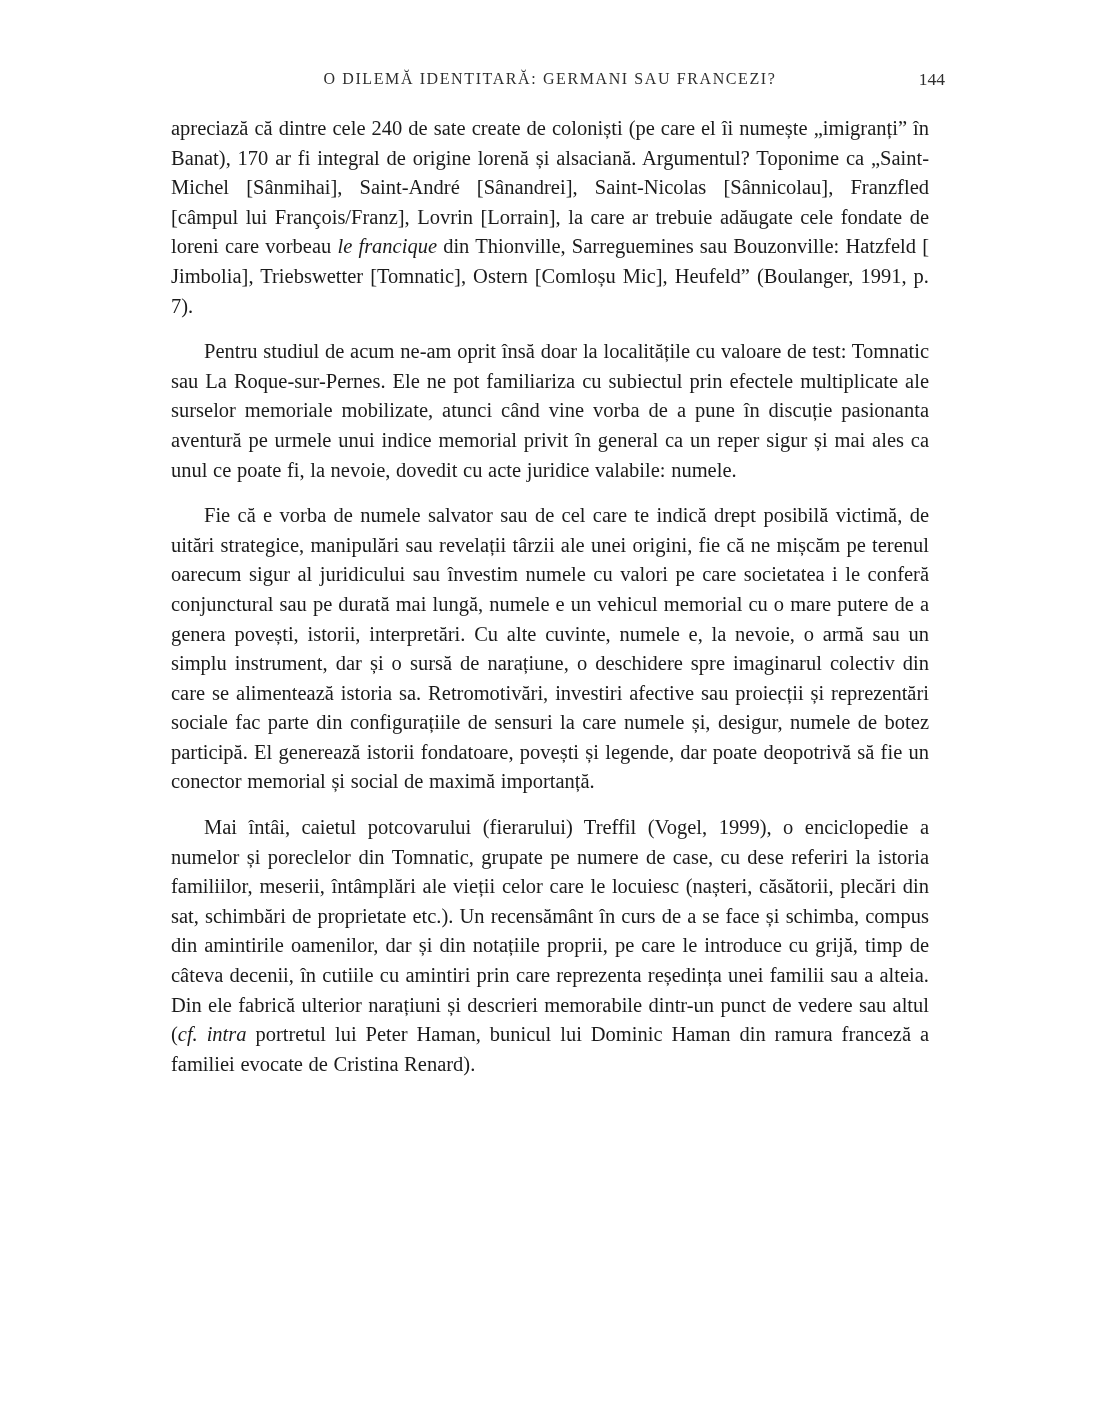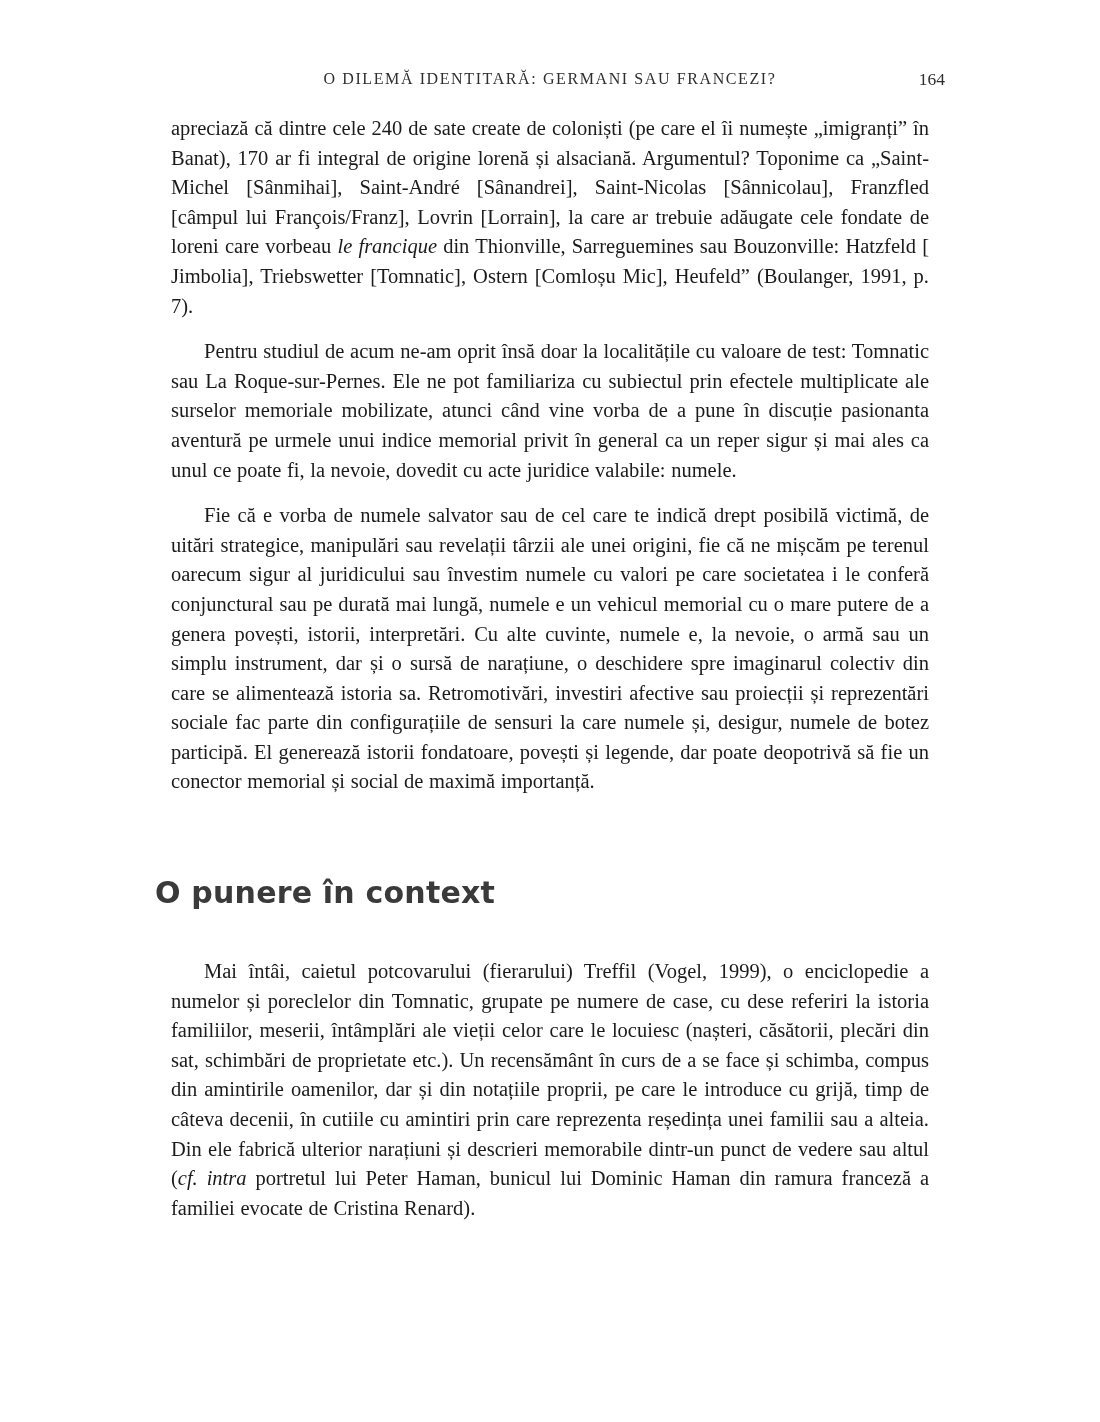--- a/index.html
+++ b/index.html
@@ -71,31 +71,30 @@
     letter-spacing: 0.2px;
   }
 </style>
 </head>
 <body>
 
 <div class="page">
 
   <header class="running-head">
     <div class="head-title">O DILEMĂ IDENTITARĂ: GERMANI SAU FRANCEZI?</div>
-    <div class="head-page-number">164</div>
+    <div class="head-page-number">144</div>
   </header>
 
   <main class="text-block">
 
     <p class="para"><span>apreciază că dintre cele 240 de sate create de coloniști (pe care el îi numește „imigranți” în Banat), 170 ar fi integral de origine lorenă și alsaciană. Argumentul? Toponime ca „Saint-Michel [Sânmihai], Saint-André [Sânandrei], Saint-Nicolas [Sânnicolau], Franzfled [câmpul lui François/Franz], Lovrin [Lorrain], la care ar trebuie adăugate cele fondate de loreni care vorbeau </span><span class="it">le francique</span><span> din Thionville, Sarreguemines sau Bouzonville: Hatzfeld [ Jimbolia], Triebswetter [Tomnatic], Ostern [Comloșu Mic], Heufeld” (Boulanger, 1991, p. 7).</span></p>
 
     <p class="para indent">Pentru studiul de acum ne-am oprit însă doar la localitățile cu valoare de test: Tomnatic sau La Roque-sur-Pernes. Ele ne pot familiariza cu subiectul prin efectele multiplicate ale surselor memoriale mobilizate, atunci când vine vorba de a pune în discuție pasionanta aventură pe urmele unui indice memorial privit în general ca un reper sigur și mai ales ca unul ce poate fi, la nevoie, dovedit cu acte juridice valabile: numele.</p>
 
     <p class="para indent">Fie că e vorba de numele salvator sau de cel care te indică drept posibilă victimă, de uitări strategice, manipulări sau revelații târzii ale unei origini, fie că ne mișcăm pe terenul oarecum sigur al juridicului sau învestim numele cu valori pe care societatea i le conferă conjunctural sau pe durată mai lungă, numele e un vehicul memorial cu o mare putere de a genera povești, istorii, interpretări. Cu alte cuvinte, numele e, la nevoie, o armă sau un simplu instrument, dar și o sursă de narațiune, o deschidere spre imaginarul colectiv din care se alimentează istoria sa. Retromotivări, investiri afective sau proiecții și reprezentări sociale fac parte din configurațiile de sensuri la care numele și, desigur, numele de botez participă. El generează istorii fondatoare, povești și legende, dar poate deopotrivă să fie un conector memorial și social de maximă importanță.</p>
 
-    <h2 class="section-heading">O punere în context</h2>
 
 
     <p class="para indent"><span>Mai întâi, caietul potcovarului (fierarului) Treffil (Vogel, 1999), o enciclopedie a numelor și poreclelor din Tomnatic, grupate pe numere de case, cu dese referiri la istoria familiilor, meserii, întâmplări ale vieții celor care le locuiesc (nașteri, căsătorii, plecări din sat, schimbări de proprietate etc.). Un recensământ în curs de a se face și schimba, compus din amintirile oamenilor, dar și din notațiile proprii, pe care le introduce cu grijă, timp de câteva decenii, în cutiile cu amintiri prin care reprezenta reședința unei familii sau a alteia. Din ele fabrică ulterior narațiuni și descrieri memorabile dintr-un punct de vedere sau altul (</span><span class="it">cf. intra</span><span> portretul lui Peter Haman, bunicul lui Dominic Haman din ramura franceză a familiei evocate de Cristina Renard).</span></p>
 
   </main>
 
 </div>
 
 </body></html>

